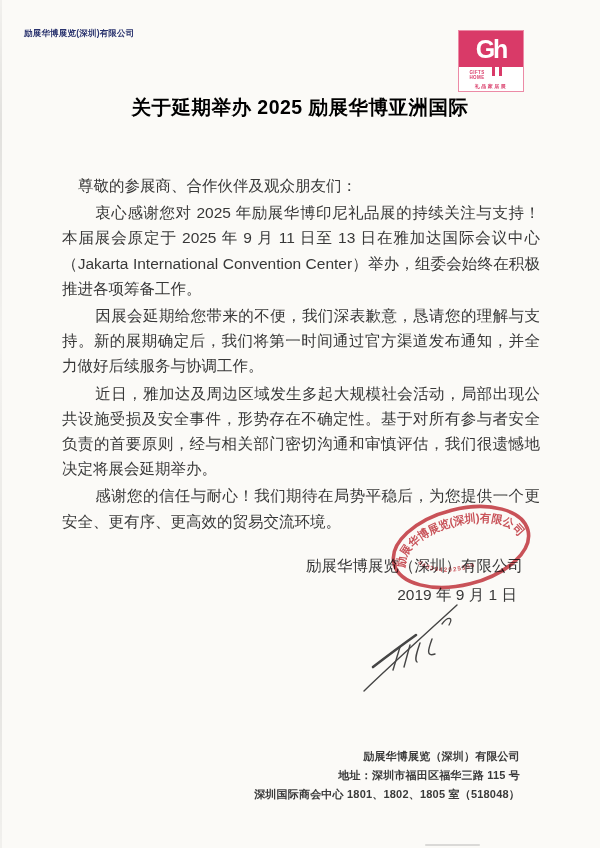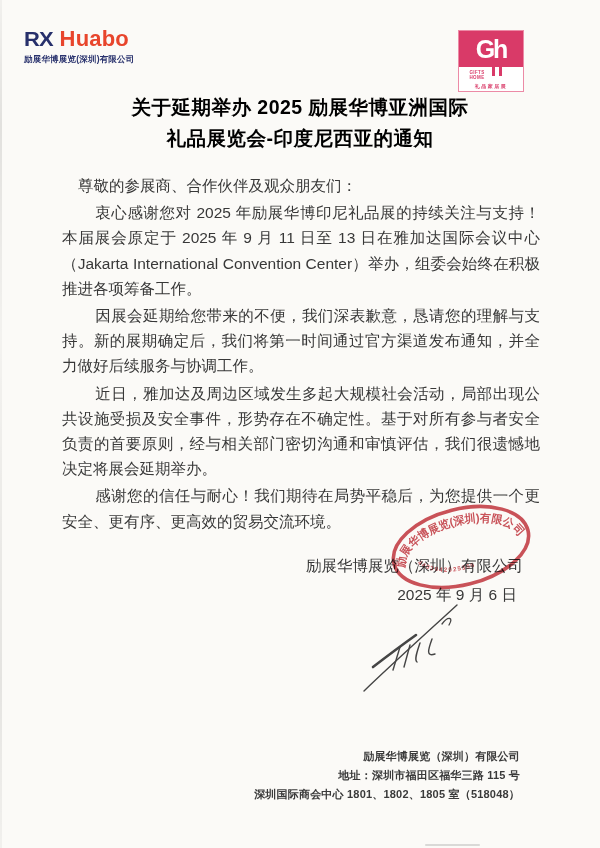--- a/index.html
+++ b/index.html
@@ -61,52 +61,47 @@
     font-size:11px;font-weight:700;color:#3a3a3a;line-height:19px;letter-spacing:0.2px;
   }
   .smudge{position:absolute;left:425px;top:844px;width:55px;height:2px;background:rgba(120,120,120,0.25);border-radius:1px;}
 </style>
 </head>
 <body>
 
 <div class="scan-edge"></div>
 
 <div class="rxlogo">
-  <div class="row">
-    <span class="rx-mark">RX</span>
-    <span class="huabo">Huabo</span>
-  </div>
   <div class="rxsub">励展华博展览(深圳)有限公司</div>
 </div>
 
 <div class="badge">
   <div class="badge-top">
     <div class="badge-gh">Gh</div>
   </div>
   <div class="badge-leg l1"></div>
   <div class="badge-leg l2"></div>
   <div class="badge-txt1">GIFTS HOME</div>
   <div class="badge-txt2">礼品家居展</div>
 </div>
 
 <div class="doc-title">
   <div>关于延期举办 2025 励展华博亚洲国际</div>
-  <div>礼品展览会-印度尼西亚的通知</div>
 </div>
 
 <div class="letter-body">
   <p class="salutation">尊敬的参展商、合作伙伴及观众朋友们：</p>
   <p>衷心感谢您对 2025 年励展华博印尼礼品展的持续关注与支持！本届展会原定于 2025 年 9 月 11 日至 13 日在雅加达国际会议中心（Jakarta International Convention Center）举办，组委会始终在积极推进各项筹备工作。</p>
   <p>因展会延期给您带来的不便，我们深表歉意，恳请您的理解与支持。新的展期确定后，我们将第一时间通过官方渠道发布通知，并全力做好后续服务与协调工作。</p>
   <p>近日，雅加达及周边区域发生多起大规模社会活动，局部出现公共设施受损及安全事件，形势存在不确定性。基于对所有参与者安全负责的首要原则，经与相关部门密切沟通和审慎评估，我们很遗憾地决定将展会延期举办。</p>
   <p>感谢您的信任与耐心！我们期待在局势平稳后，为您提供一个更安全、更有序、更高效的贸易交流环境。</p>
 </div>
 
 <div class="sig-company">励展华博展览（深圳）有限公司</div>
-<div class="sig-date">2025 年 9 月 6 日</div>
+<div class="sig-date">2019 年 9 月 1 日</div>
 
 <svg class="seal" viewBox="0 0 170 110">
   <g transform="rotate(-14 85 55)">
     <ellipse cx="85" cy="55" rx="69" ry="38" fill="none" stroke="#c53b44" stroke-width="3.6"></ellipse>
     <path id="sealTopArc" d="M 26 62 A 58 29 0 0 1 144 62" fill="none"></path>
     <path id="sealBotArc" d="M 37 57 A 49 26 0 0 0 133 57" fill="none"></path>
     <text font-size="11.5" font-weight="700" fill="#c53b44" textLength="140" lengthAdjust="spacingAndGlyphs">
       <textPath href="#sealTopArc">励展华博展览(深圳)有限公司</textPath>
     </text>
     <text font-size="6.2" font-weight="700" fill="#c53b44" letter-spacing="1.2">

